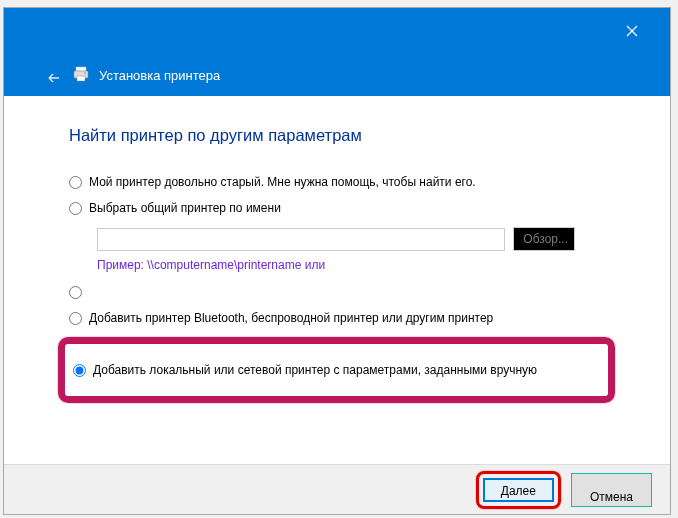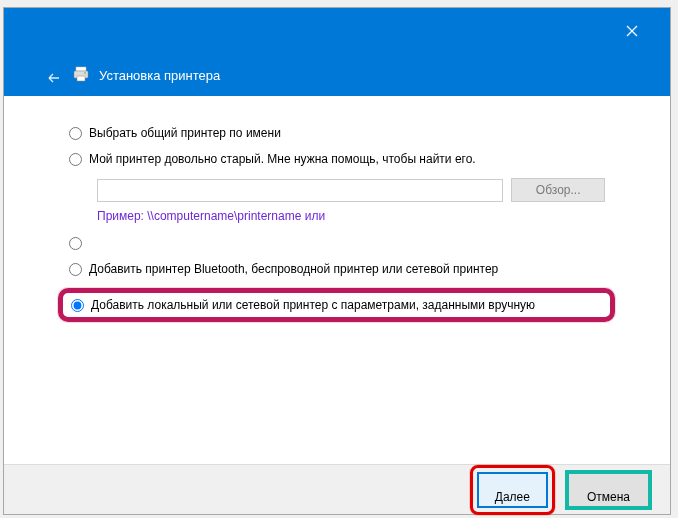--- a/index.html
+++ b/index.html
@@ -117,40 +117,41 @@
   .shared-input {
     width: 408px;
     height: 23px;
     border: 1px solid #ccc;
     background: #fff;
     box-sizing: border-box;
     padding: 0 4px;
     font-size: 12px;
   }
   .browse-btn {
-    width: 94px;
+    width: 62px;
     height: 24px;
     border: 1px solid #ccc;
-    background: #e5e5e5;
+    background: #000000;
     color: #7a7a7a;
     font-size: 12px;
     cursor: default;
     box-sizing: border-box;
+    text-align: right;
   }
   .example-text {
     margin-top: 6px;
     font-size: 12px;
     color: #6d28d9;
     line-height: 1.35;
   }
   .highlight-row {
     position: relative;
-    border: 5px solid #be185d;
+    border: 7px solid #be185d;
     border-radius: 10px;
-    padding: 5px 8px;
+    padding: 19px 8px;
     margin-left: -11px;
     margin-right: -10px;
     box-shadow: 0 0 0 1px rgba(224,0,0,0.15);
   }
   .footer {
     position: absolute;
     left: 0;
     right: 0;
     bottom: 0;
     height: 50px;
@@ -159,30 +160,30 @@
     display: flex;
     align-items: center;
     justify-content: flex-end;
     padding-right: 18px;
     gap: 10px;
     box-sizing: border-box;
   }
   .btn {
     height: 24px;
     padding: 16px 18px;
-    border: 4px solid #14b8a6;
+    border: 1px solid #14b8a6;
     background: #e1e1e1;
     font-size: 12px;
     cursor: pointer;
     font-family: inherit;
   }
   .btn.primary {
     border: 2px solid #0078d7;
     background: #e5f1fb;
-    padding: 16px 16px;
+    padding: 4px 16px;
   }
   .highlight-btn {
     border: 3px solid #e00000;
     border-radius: 8px;
     padding: 4px;
     display: inline-flex;
     box-shadow: 0 0 0 1px rgba(224,0,0,0.15);
   }
 </style>
 </head>
@@ -209,48 +210,49 @@
             <rect x="4" y="2" width="10" height="4" fill="#fff" stroke="#bbb" stroke-width="0.5"></rect>
             <rect x="2" y="6" width="14" height="7" rx="1" fill="#ddd" stroke="#888" stroke-width="0.5"></rect>
             <rect x="5" y="11" width="8" height="5" fill="#fff" stroke="#888" stroke-width="0.5"></rect>
             <circle cx="13" cy="8" r="0.8" fill="#5a5"></circle>
           </svg>
       </div>
       <div class="title-text">Установка принтера</div>
     </div>
 
     <div class="content">
+      <div class="heading">Найти принтер по другим параметрам</div>
+
+      <div class="opt-row">
+        <input type="radio" name="opt" id="r1" style="">
+        <label for="r1">Мой принтер довольно старый. Мне нужна помощь, чтобы найти его.</label>
+      </div>
 
       <div class="opt-row">
         <input type="radio" name="opt" id="r2" style="">
         <label for="r2">Выбрать общий принтер по имени</label>
-      </div>
-
-      <div class="opt-row">
-        <input type="radio" name="opt" id="r1" style="">
-        <label for="r1">Мой принтер довольно старый. Мне нужна помощь, чтобы найти его.</label>
       </div>
 
       <div class="shared-block">
         <div class="shared-row">
           <input class="shared-input" type="text" value="" style="">
           <button class="browse-btn" disabled="">Обзор...</button>
         </div>
         <div class="example-text">
           <div>Пример: \\computername\printername или</div>
         </div>
       </div>
 
       <div class="opt-row">
         <input type="radio" name="opt" id="r3" style="">
       </div>
 
       <div class="opt-row">
         <input type="radio" name="opt" id="r4" style="">
-        <label for="r4">Добавить принтер Bluetooth, беспроводной принтер или сетевой принтер</label>
+        <label for="r4">Добавить принтер Bluetooth, беспроводной принтер или другим принтер</label>
       </div>
 
       <div class="highlight-row">
         <div class="opt-row" style="margin-bottom:0">
           <input type="radio" name="opt" id="r5" checked="" style="">
           <label for="r5">Добавить локальный или сетевой принтер с параметрами, заданными вручную</label>
         </div>
       </div>
 
     </div>

